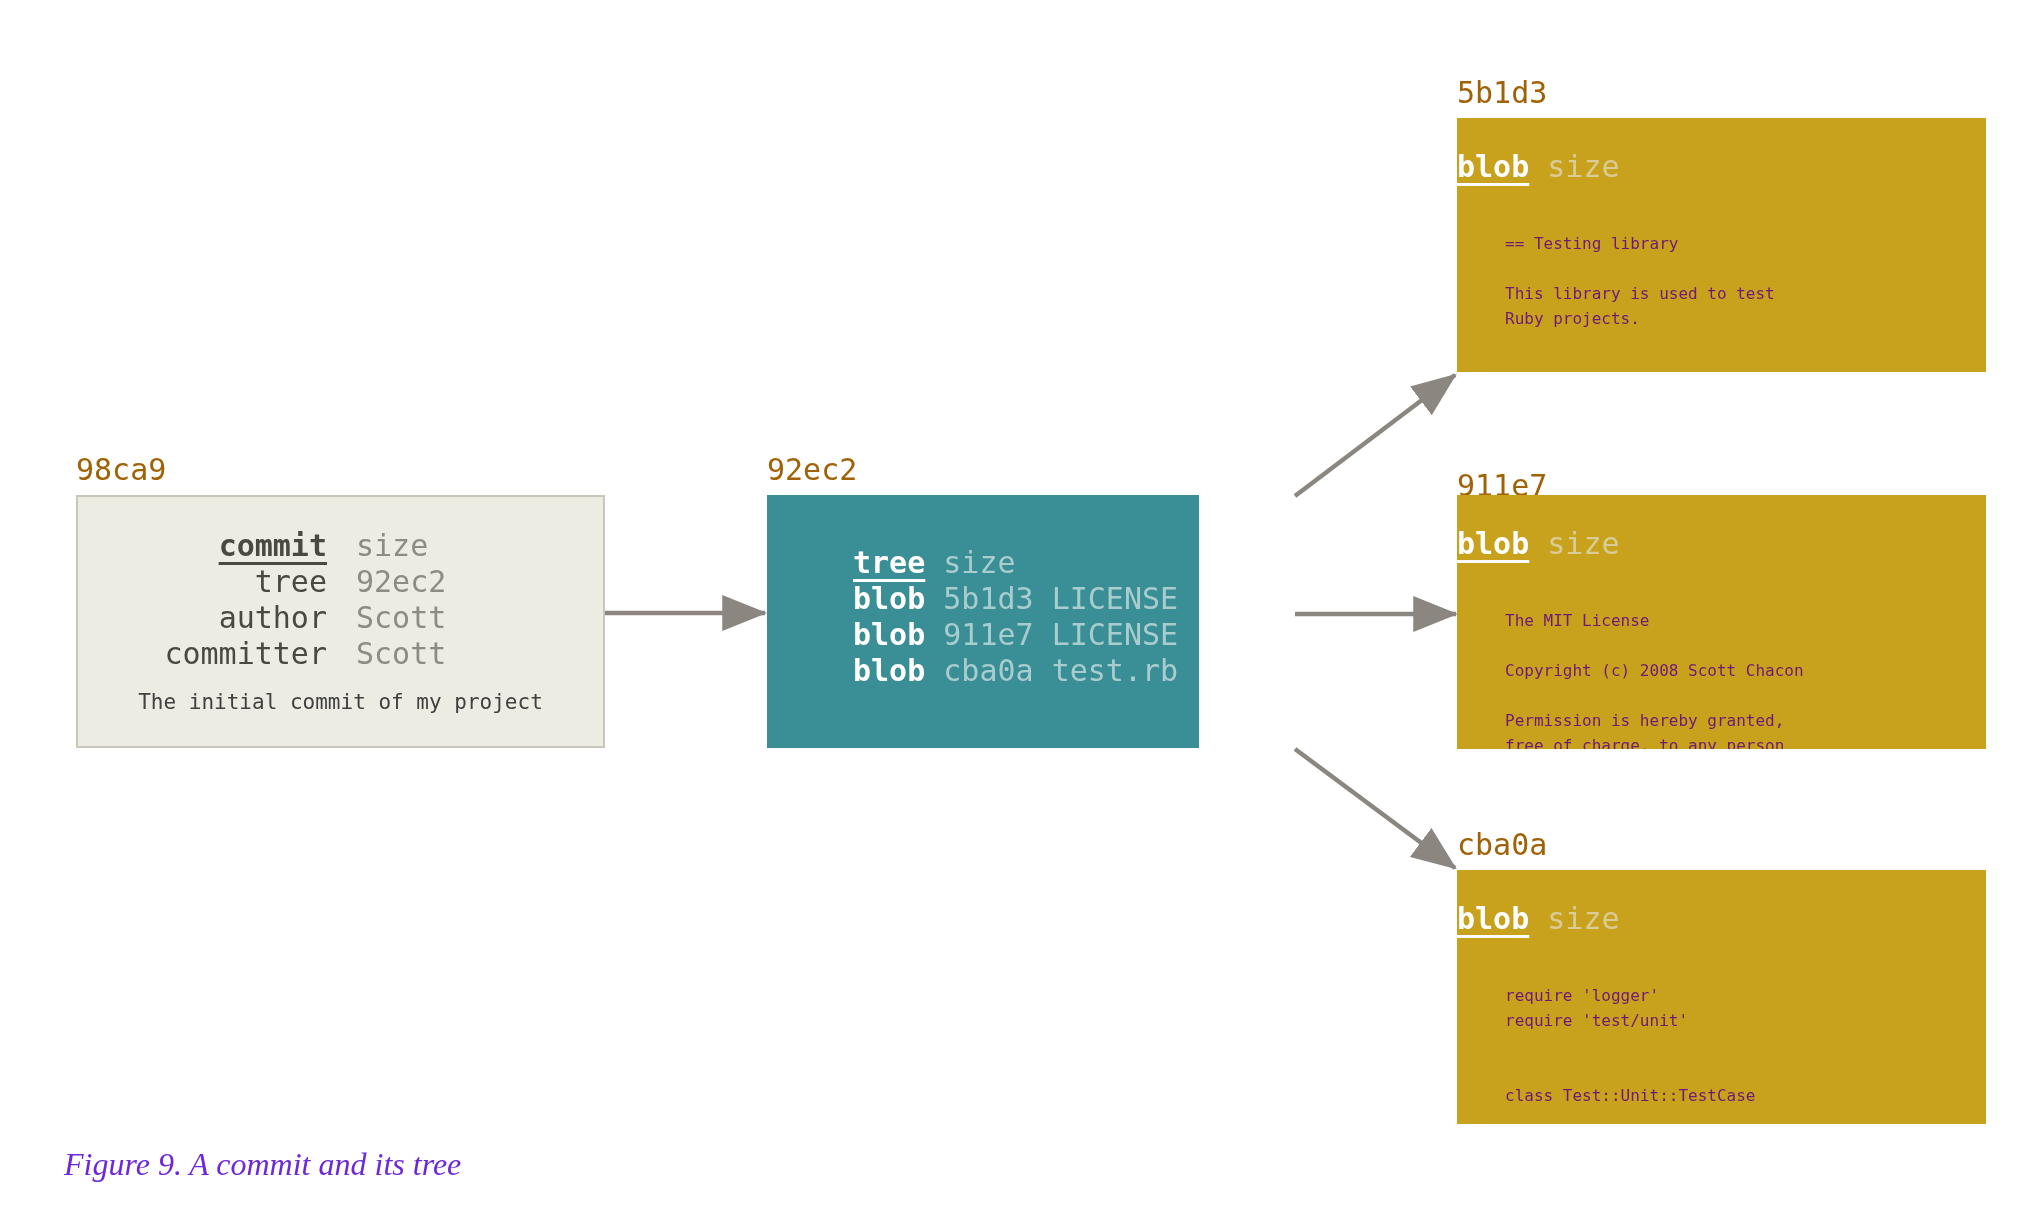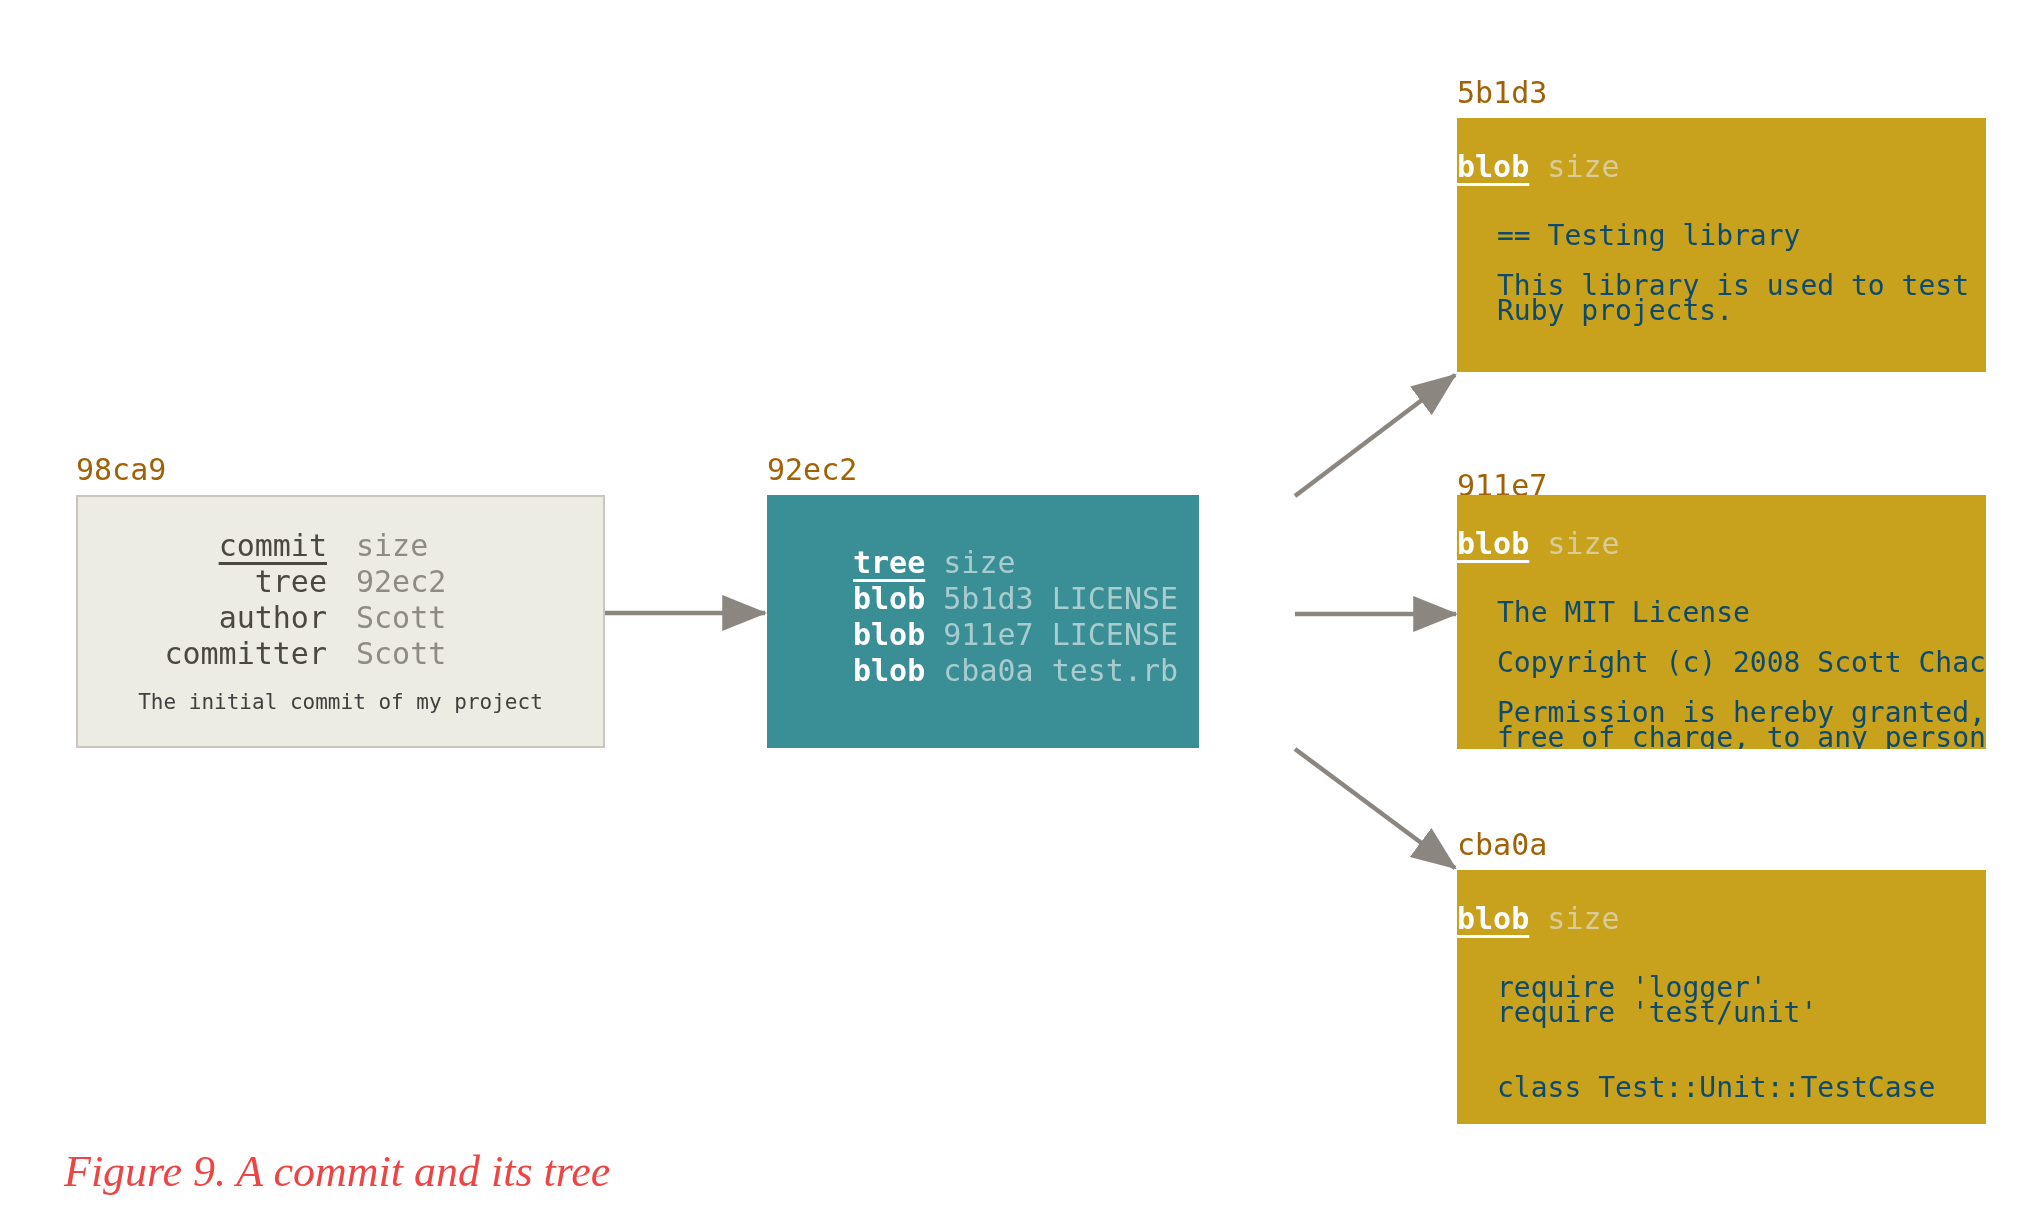--- a/index.html
+++ b/index.html
@@ -57,40 +57,40 @@
   .blob-box.b1 { left: 1457px; top: 118px;  height: 254px; }
   .blob-box.b2 { left: 1457px; top: 495px;  height: 254px; }
   .blob-box.b3 { left: 1457px; top: 870px;  height: 254px; }
   .blob-header {
     position: absolute; left: 0; top: 30px; width: 100%;
     text-align: left; font-size: 30px; line-height: 38px; white-space: pre;
   }
   .blob-header .key { color: #ffffff; font-weight: bold; }
   .blob-header .size { color: #d9cc96; }
   .blob-body {
-    position: absolute; left: 36px; top: 101px; margin: 4px;
+    position: absolute; left: 36px; top: 101px; margin: 12px;
     font-family: "DejaVu Sans Mono", "Liberation Mono", monospace;
-    font-size: 28px; line-height: 25px;
-    color: #0c4a6e; white-space: pre;
+    font-size: 16px; line-height: 25px;
+    color: #701a75; white-space: pre;
   }
 
   .u {
     text-decoration: underline;
     text-decoration-thickness: 3px;
     text-underline-offset: 6px;
   }
-  .bold { font-weight: normal; }
+  .bold { font-weight: bold; }
 
   .caption {
     position: absolute;
     left: 64px; top: 1146px;
     font-family: "Liberation Serif", "DejaVu Serif", serif;
     font-style: italic;
-    font-size: 44px;
-    color: #ef4444;
+    font-size: 32px;
+    color: #6d28d9;
   }
 </style>
 </head>
 <body>
 
 <div class="canvas">
 
   <svg class="arrows" viewBox="0 0 2034 1214" xmlns="http://www.w3.org/2000/svg">
     <defs>
       <marker id="ah" markerWidth="10" markerHeight="8" refX="9.5" refY="4" orient="auto">

